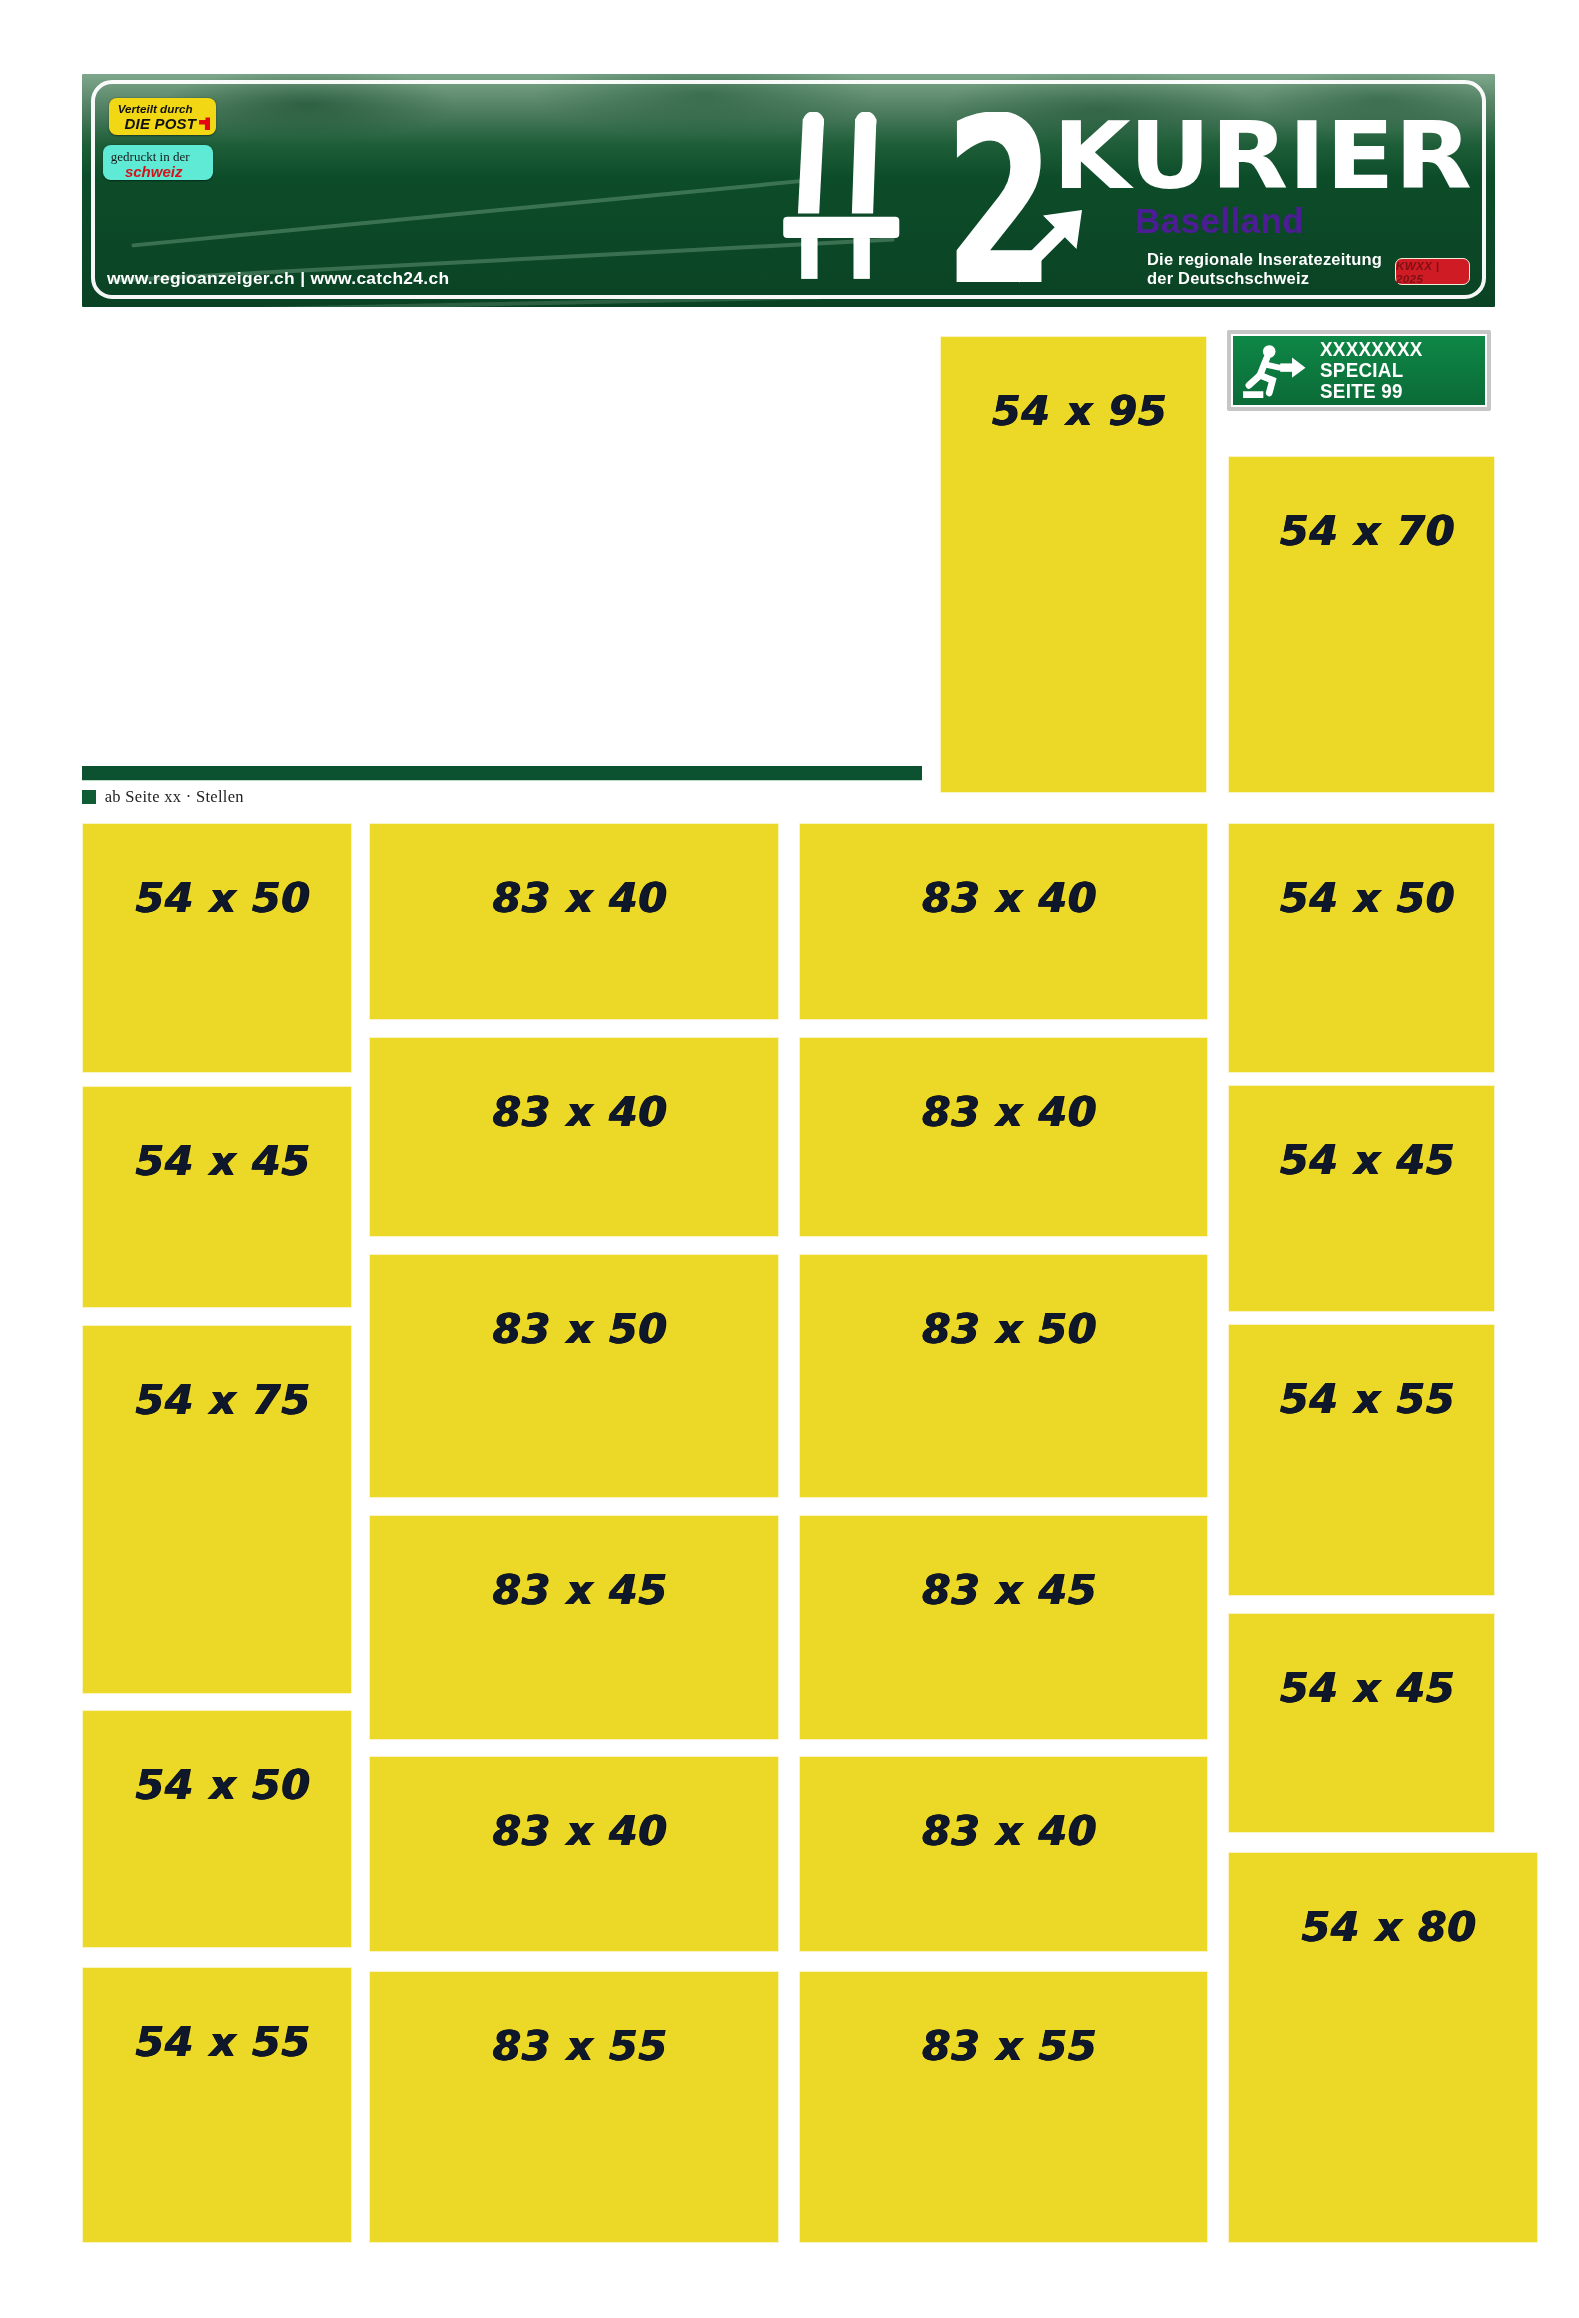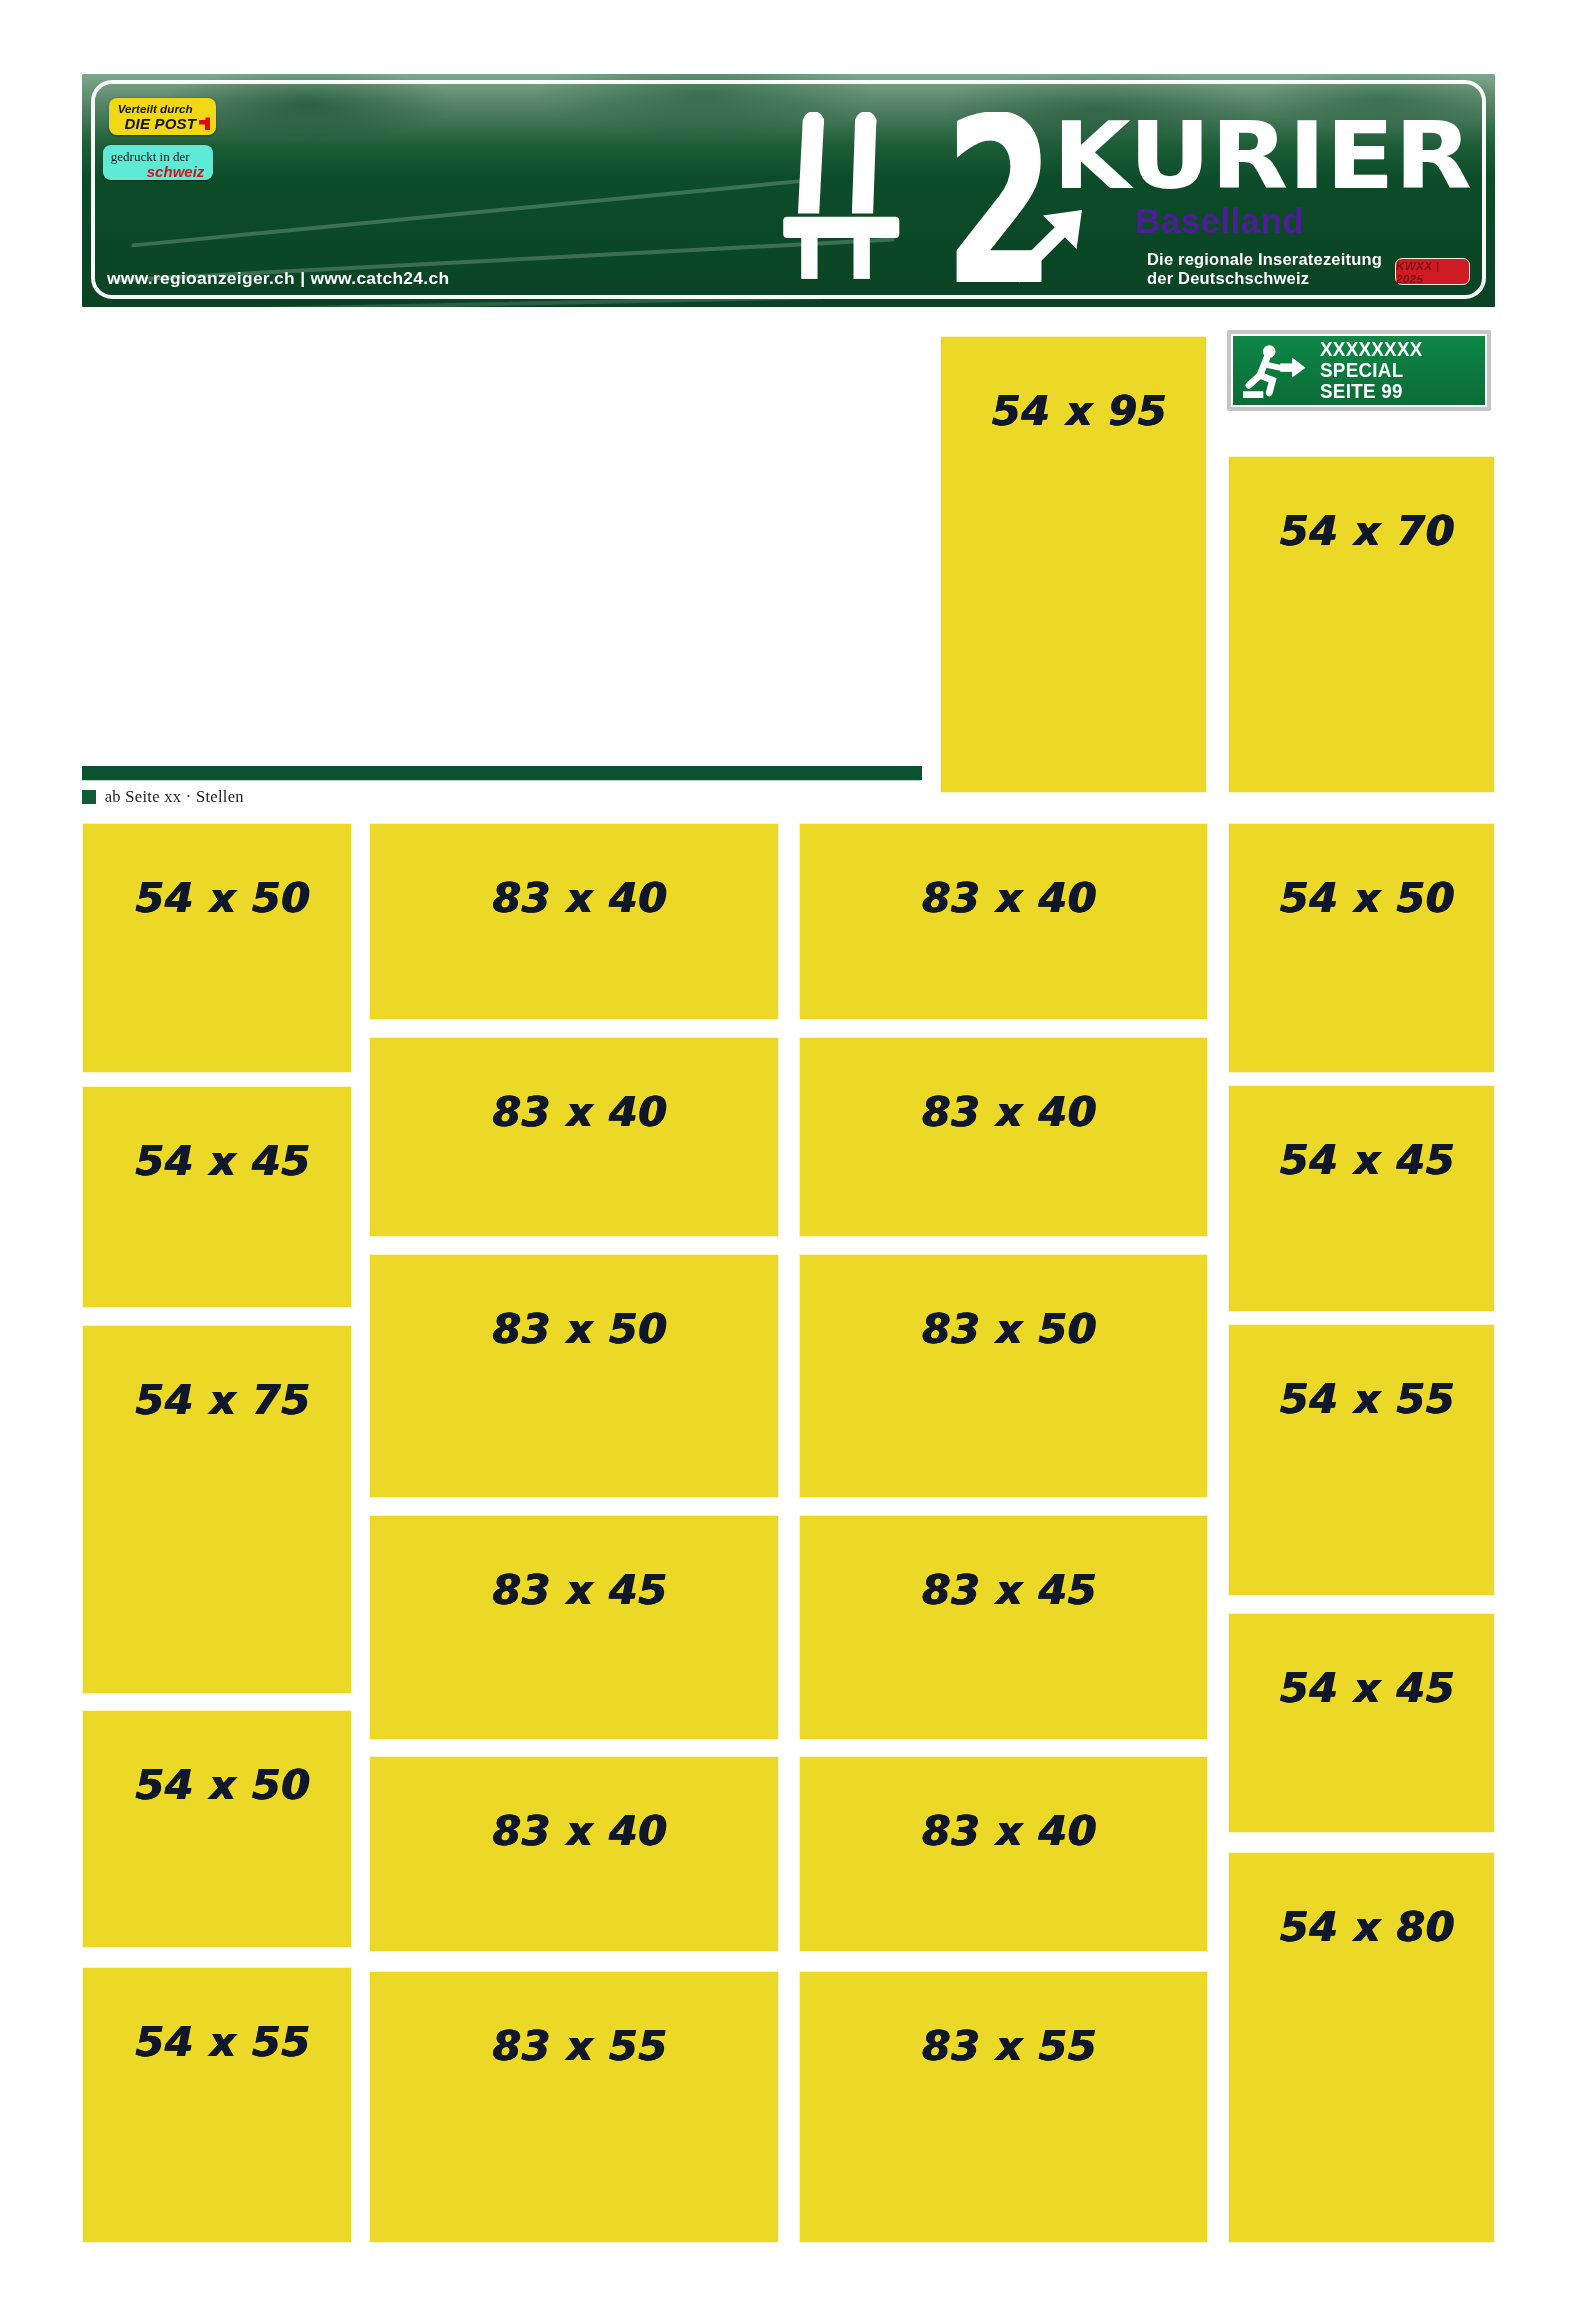--- a/index.html
+++ b/index.html
@@ -27,21 +27,21 @@
   .post-badge .pb1{font-size:11.7px;font-weight:bold;font-style:italic;padding:4.4px 0 0 8.7px;}
   .post-badge .pb2{display:flex;align-items:center;justify-content:flex-end;gap:2.6px;
     padding-right:6px;font-size:15px;font-weight:bold;font-style:italic;letter-spacing:0.2px;}
   .post-logo{display:inline-block;width:11.3px;height:13px;background:#e30613;position:relative;
     clip-path:polygon(0 20%,60% 20%,60% 0,100% 0,100% 100%,55% 100%,55% 55%,0 55%);}
 
   .print-badge{position:absolute;left:21px;top:71px;width:110px;height:35px;border-radius:7.8px;
     background:#5eead4;box-shadow:0 0.9px 1.7px rgba(0,0,0,.45);}
   .print-badge .gb1{font-family:"Liberation Serif",serif;font-size:13px;color:#1a1a1a;padding:3.5px 0 0 7.8px;}
   .print-badge .gb2{font-size:15px;font-weight:bold;font-style:italic;color:#d5121c;
-    text-align:right;padding-right:8.7px;margin-top:-1.7px;}
+    text-align:center;padding-right:8.7px;margin-top:-1.7px;}
 
   .banner-urls{position:absolute;left:25px;top:194px;color:#fff;font-size:17.4px;font-weight:bold;letter-spacing:0.3px;}
 
   .a2-logo{position:absolute;left:696px;top:38px;}
   .kurier{position:absolute;left:967px;top:44px;}
   .exit-arrow{position:absolute;left:922px;top:136px;}
   .region{position:absolute;left:1053px;top:127px;color:#4c1d95;font-size:35px;font-weight:bold;letter-spacing:0.4px;}
   .tagline{position:absolute;left:1053px;top:176px;color:#fff;font-size:16.5px;font-weight:bold;line-height:19px;letter-spacing:0.2px;margin-left:12px;}
   .issue-badge{position:absolute;left:1313px;top:184px;width:75px;height:27px;box-sizing:border-box;
     background:var(--badge-red,#cf1b24);border:1.7px solid #f2edda;border-radius:7px;
@@ -224,18 +224,18 @@
     </div>
   <div class="slot" style="left:1229px;top:1086px;width:265px;height:225px;">
     <div class="slot-label">54 x 45</div>
     </div>
   <div class="slot" style="left:1229px;top:1325px;width:265px;height:270px;">
     <div class="slot-label">54 x 55</div>
     </div>
   <div class="slot" style="left:1229px;top:1614px;width:265px;height:218px;">
     <div class="slot-label">54 x 45</div>
     </div>
-  <div class="slot" style="left:1229px;top:1853px;width:265px;height:389px;">
+  <div class="slot" style="left:1229px;top:1853px;width:265px;height:389px;padding-left:43px;">
     <div class="slot-label">54 x 80</div>
     </div>
 
 </div>
 
 
 </body></html>

